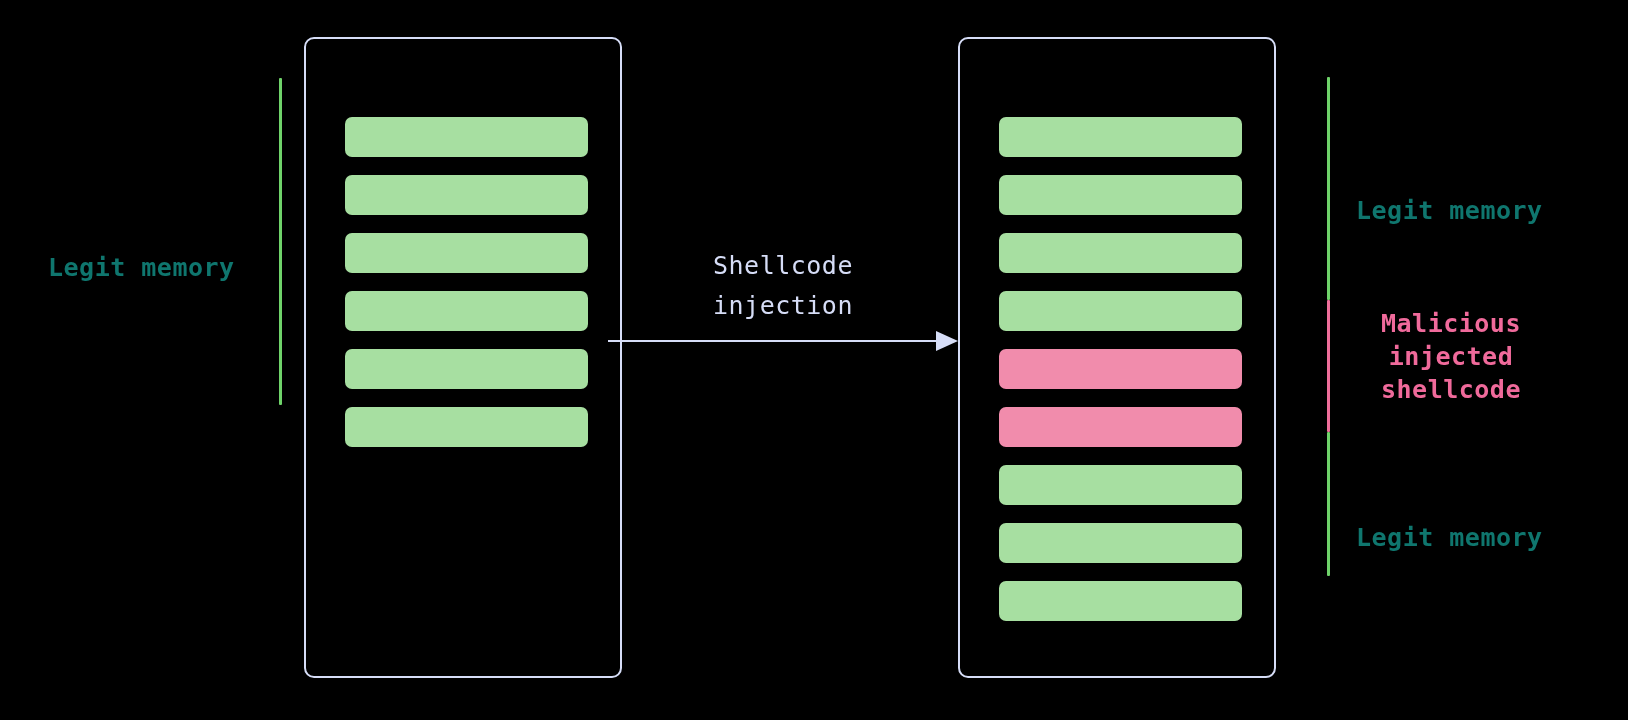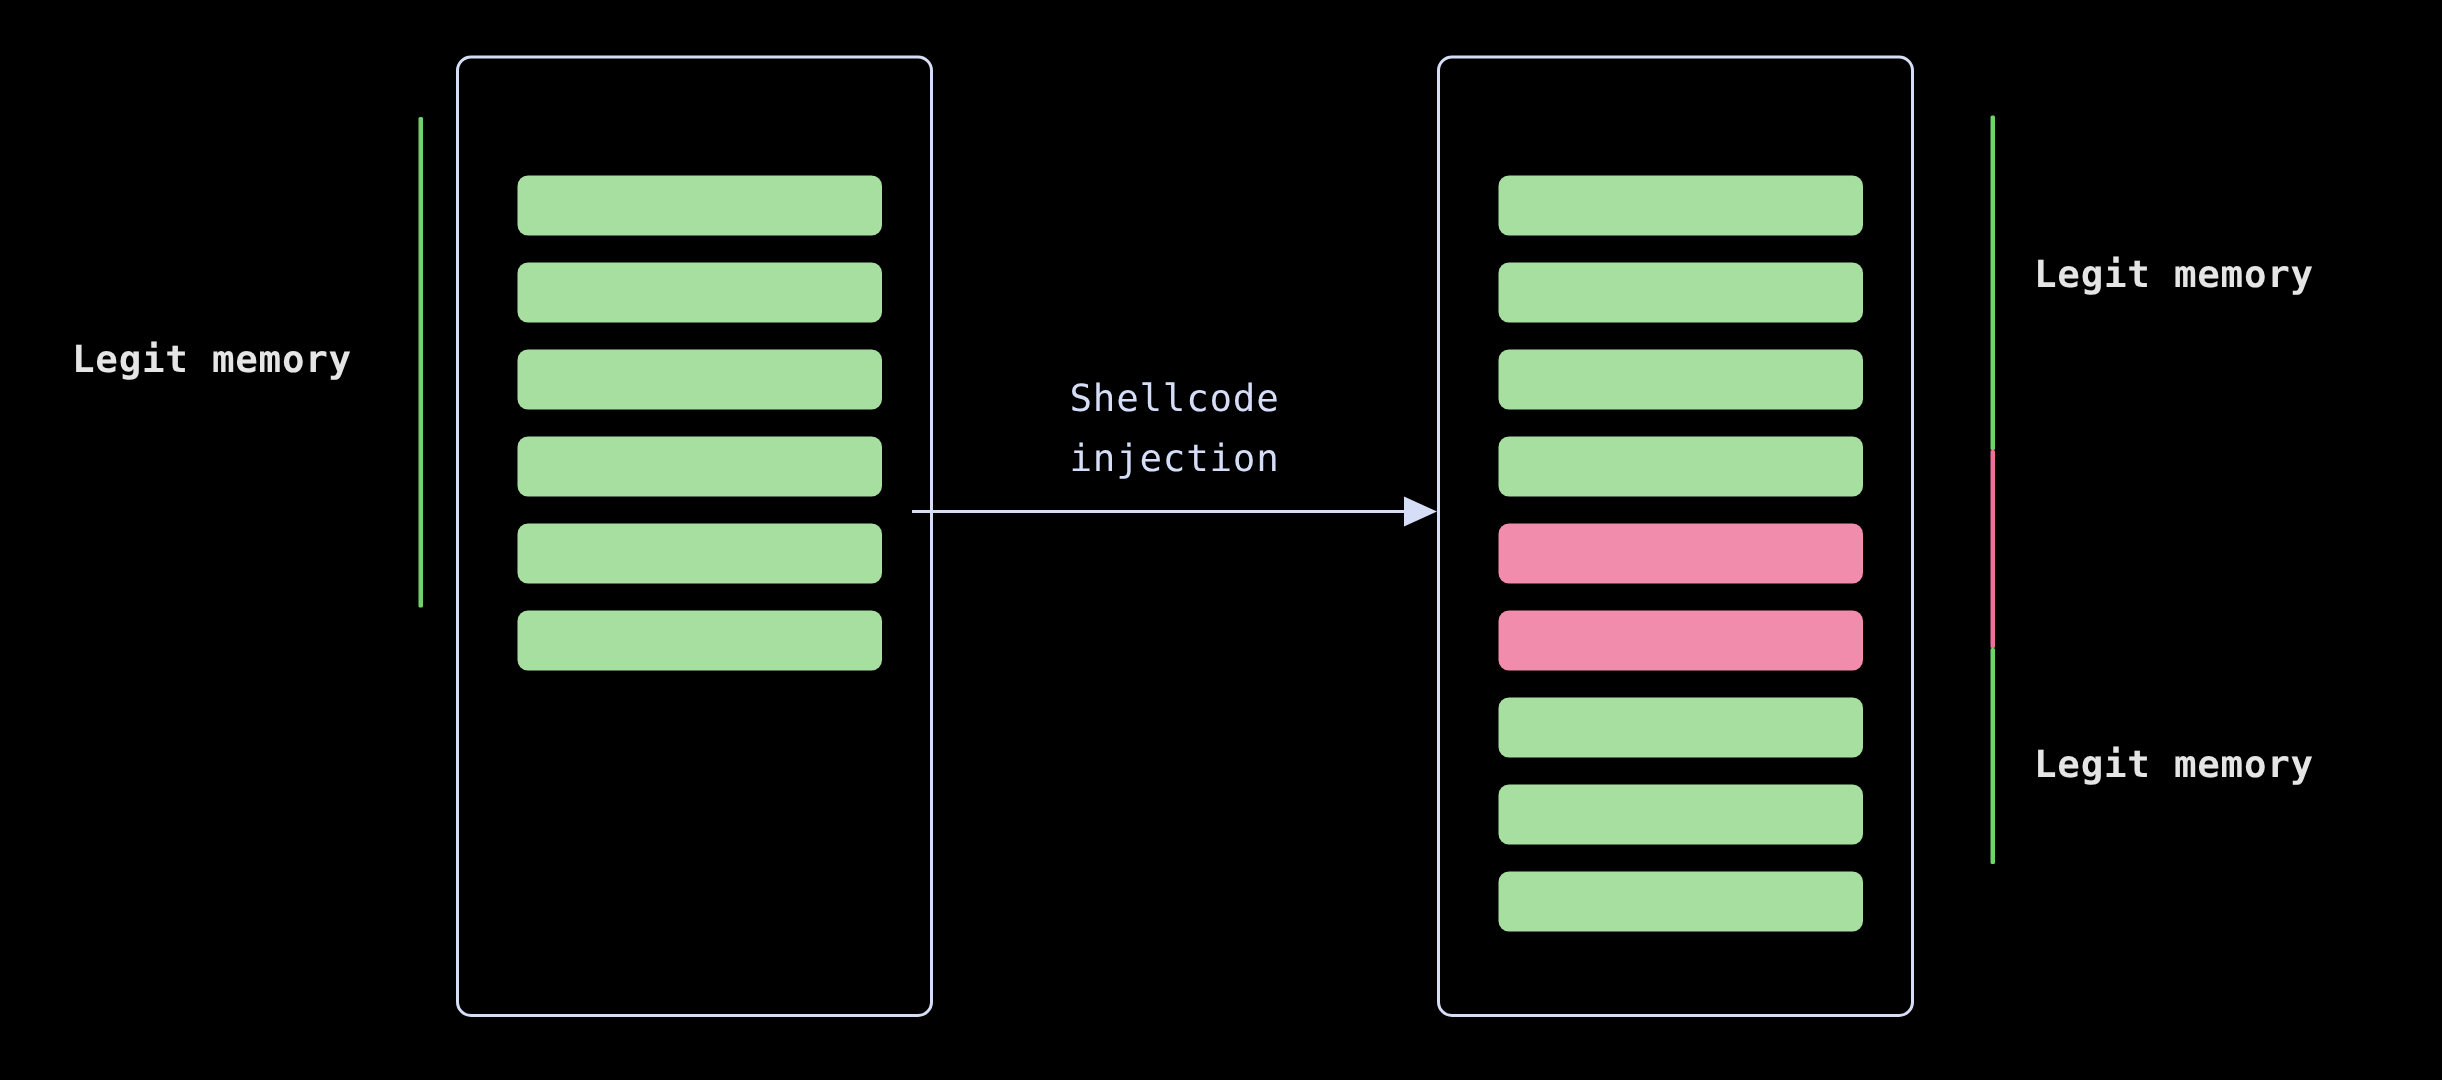--- a/index.html
+++ b/index.html
@@ -57,21 +57,21 @@
 
   
   .label {
     position: absolute;
     font-size: 25px;
     line-height: 33px;
     letter-spacing: 0.5px;
     white-space: pre-line;
     font-weight: 700;
   }
-  .label.green { color: #e5e5e5; }
+  .label.green { color: #0f766e; margin-top: 28px; }
   .label.pink  { color: #f06a9b; }
 
   #label-left-legit    { left: 48px;   top: 223px; width: 220px; text-align: left; }
   #label-right-legit1  { left: 1356px; top: 166px; }
   #label-right-malic   { left: 1356px; top: 307px; width: 190px; text-align: center; }
   #label-right-legit2  { left: 1356px; top: 493px; }
 
   
   #arrow-wrap {
     position: absolute;
@@ -129,20 +129,23 @@
 
   <div class="rail green" id="rail-left"></div>
   <div class="rail green" id="rail-right-top"></div>
   <div class="rail pink" id="rail-right-mid"></div>
   <div class="rail green" id="rail-right-bottom"></div>
 
   <div class="label green" id="label-left-legit">Legit memory</div>
 
   <div class="label green" id="label-right-legit1">Legit memory</div>
 
+  <div class="label pink" id="label-right-malic">Malicious
+injected
+shellcode</div>
 
   <div class="label green" id="label-right-legit2">Legit memory</div>
 
   <div id="arrow-wrap">
     <div id="arrow-label">Shellcode
 injection</div>
     <svg id="arrow-svg" viewBox="0 0 350 26">
       <line x1="0" y1="13" x2="330" y2="13" stroke="#d6ddf7" stroke-width="2"></line>
       <polygon points="328,3 350,13 328,23" fill="#d6ddf7"></polygon>
     </svg>

